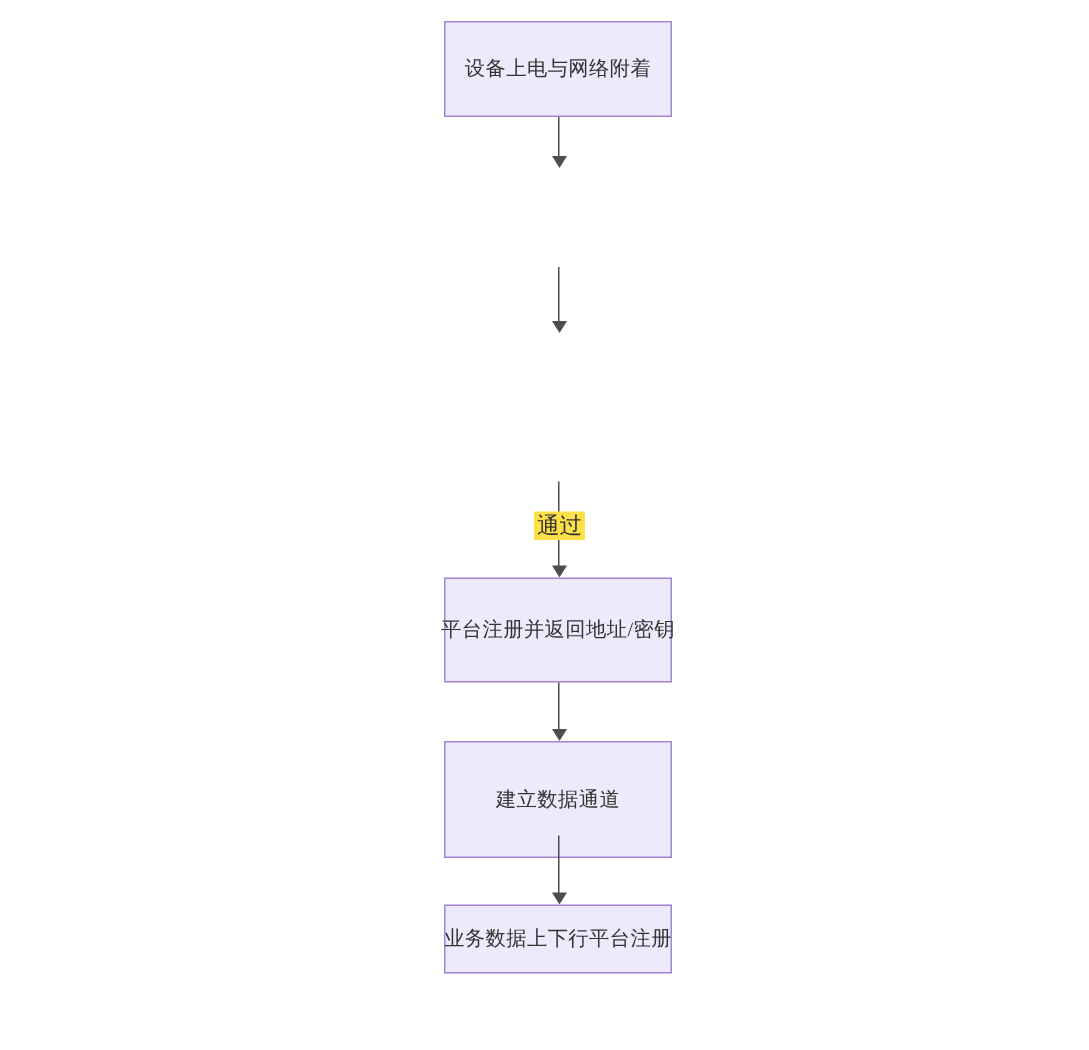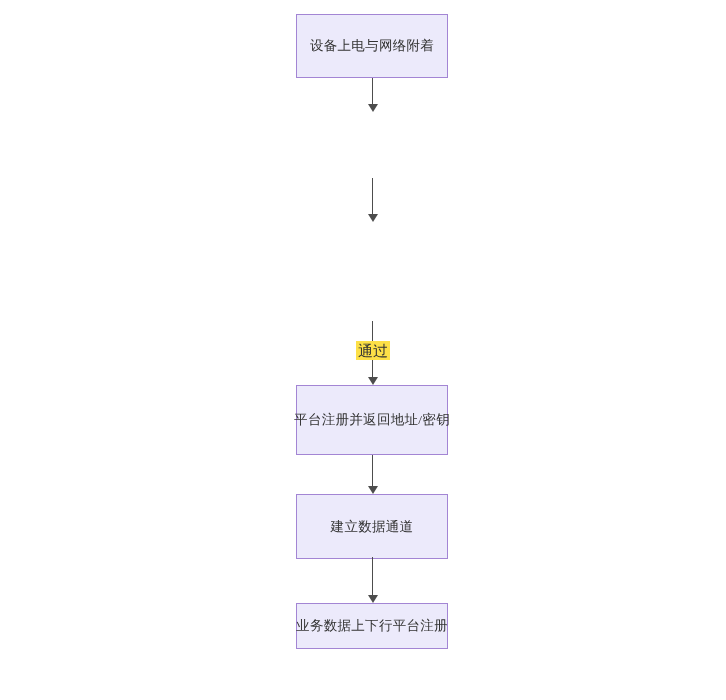--- a/index.html
+++ b/index.html
@@ -133,21 +133,21 @@
   <div class="node node-process" style="left:296px; top:385px; width:152px; height:70px;">
     <span class="line">平台注册</span>
     <span class="line">并返回地址/密钥</span>
   </div>
 
   <div class="connector" style="left:372px; top:455px; width:1px; height:39px;">
     <div class="conn-line" style="height:32px;"></div>
     <div class="conn-arrow" style="top:31px;"></div>
   </div>
 
-  <div class="node node-process" style="left:296px; top:494px; width:152px; height:65px;">
+  <div class="node node-process" style="left:296px; top:494px; width:152px; height:78px;">
     <span class="line">建立数据通道</span>
   </div>
 
   <div class="connector" style="left:372px; top:557px; width:1px; height:46px;">
     <div class="conn-line" style="height:39px;"></div>
     <div class="conn-arrow" style="top:38px;"></div>
   </div>
 
   <div class="node node-process" style="left:296px; top:603px; width:152px; height:46px;">
     <span class="line">业务数据上下行</span>

